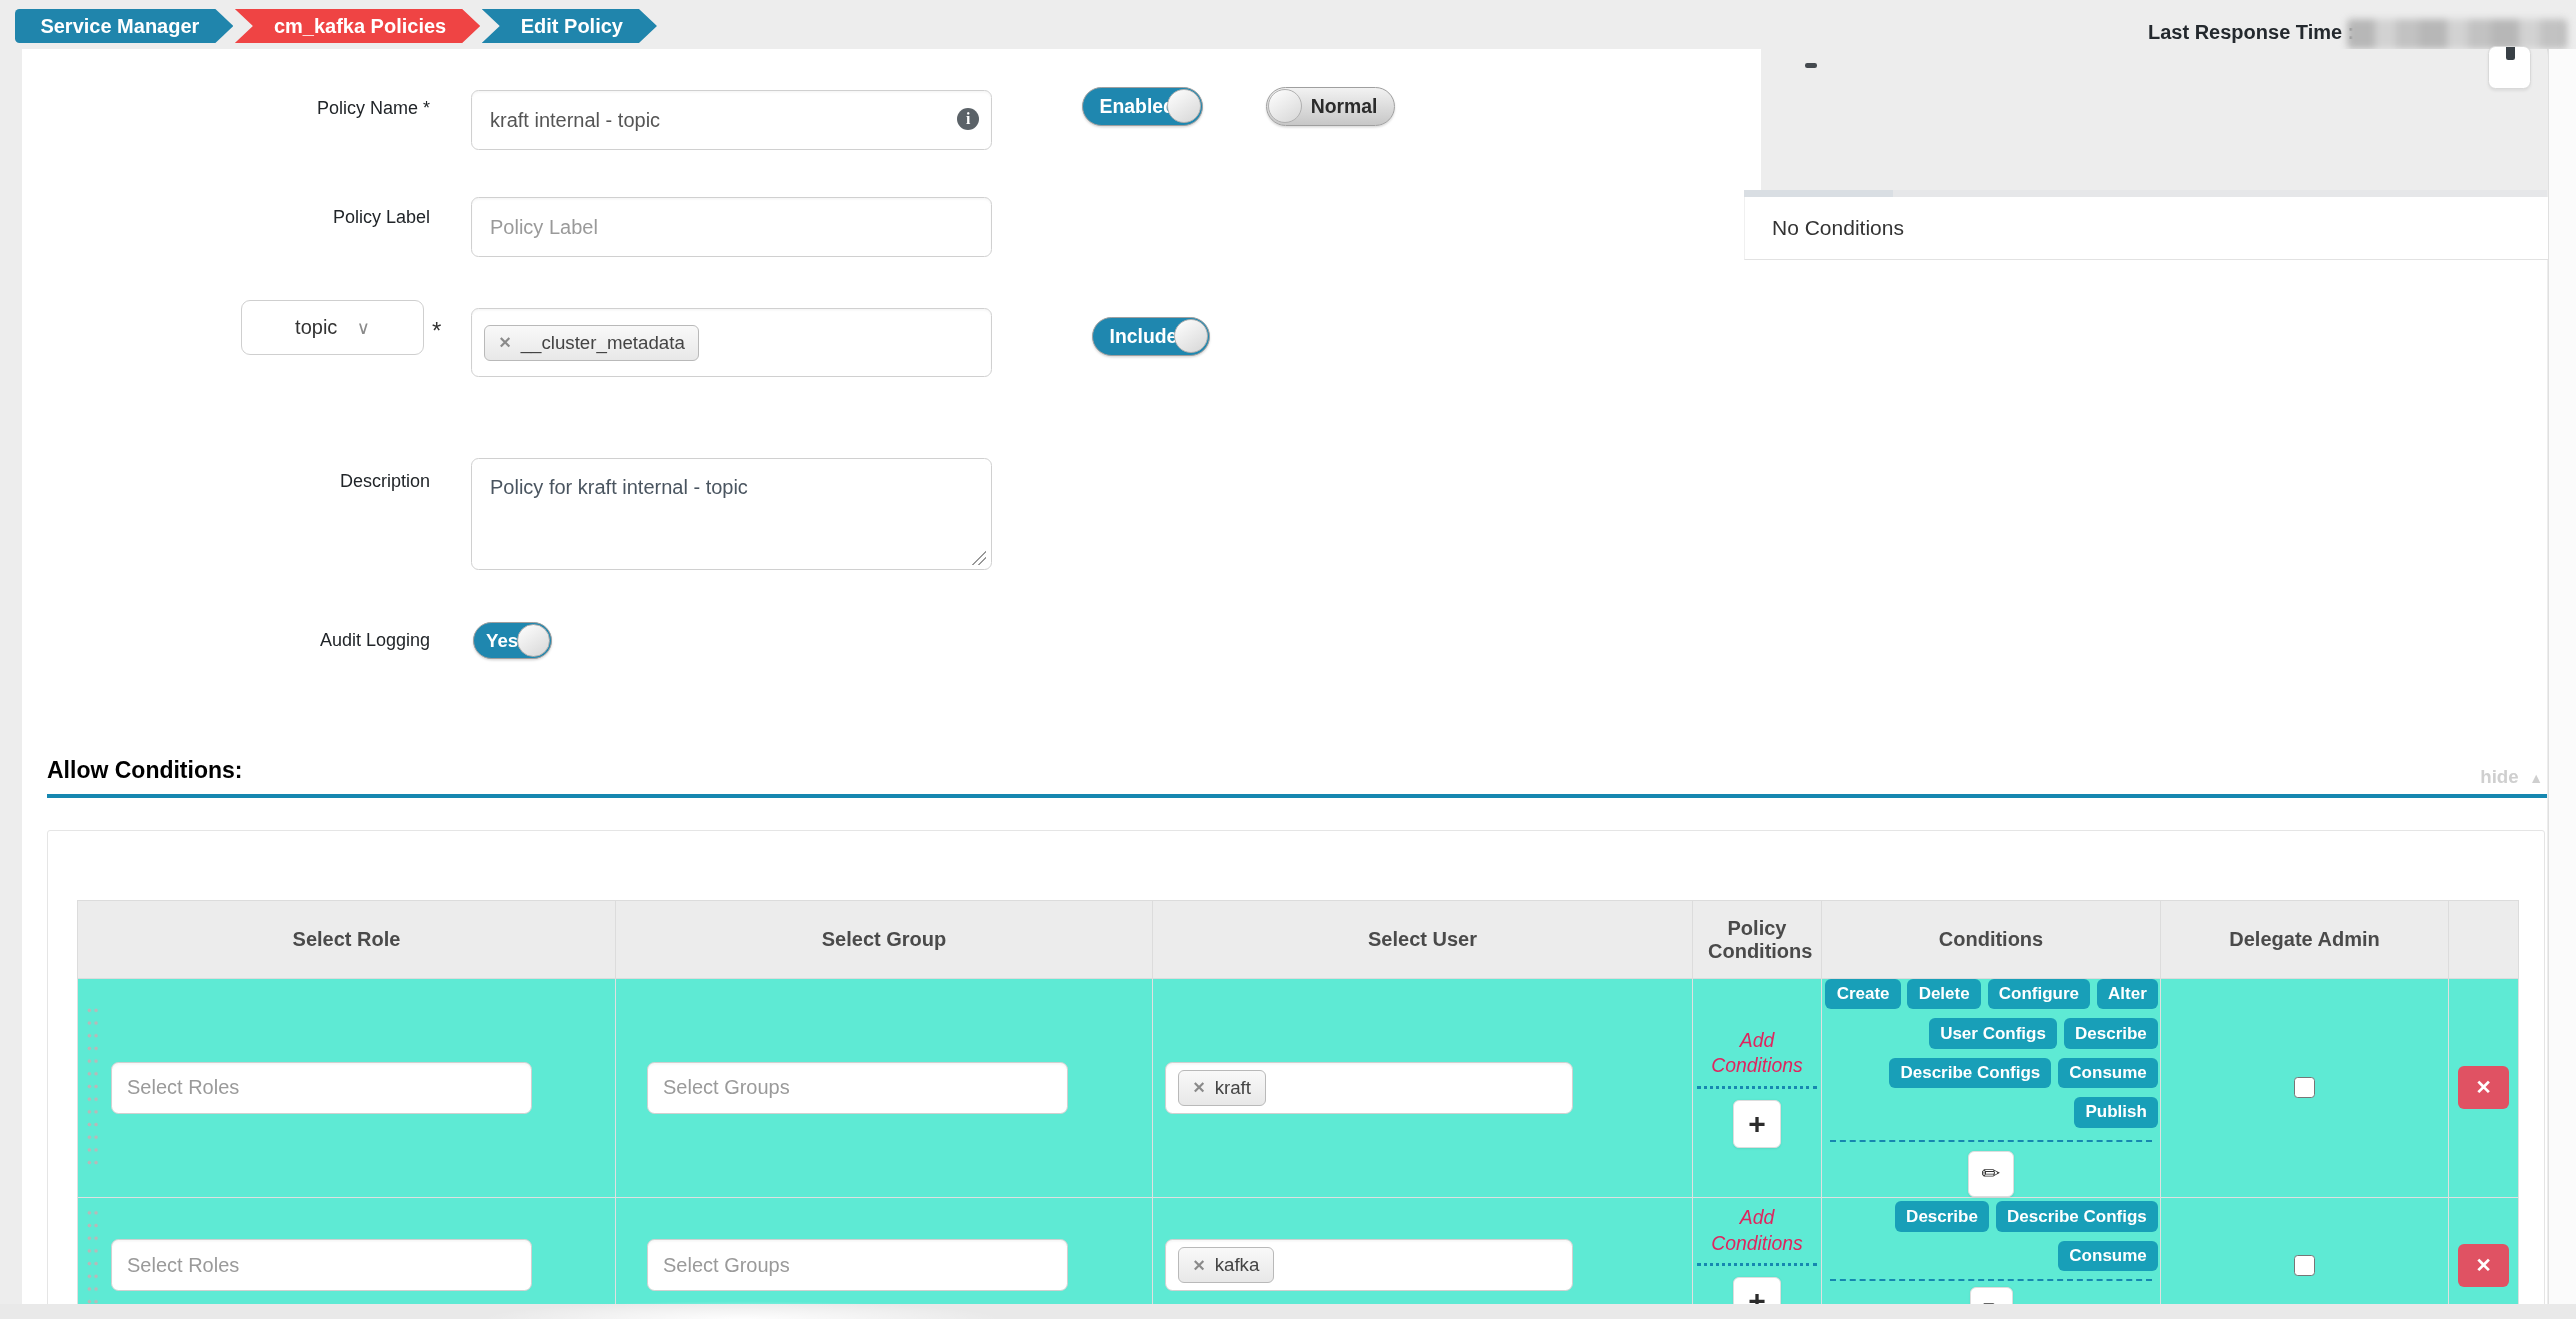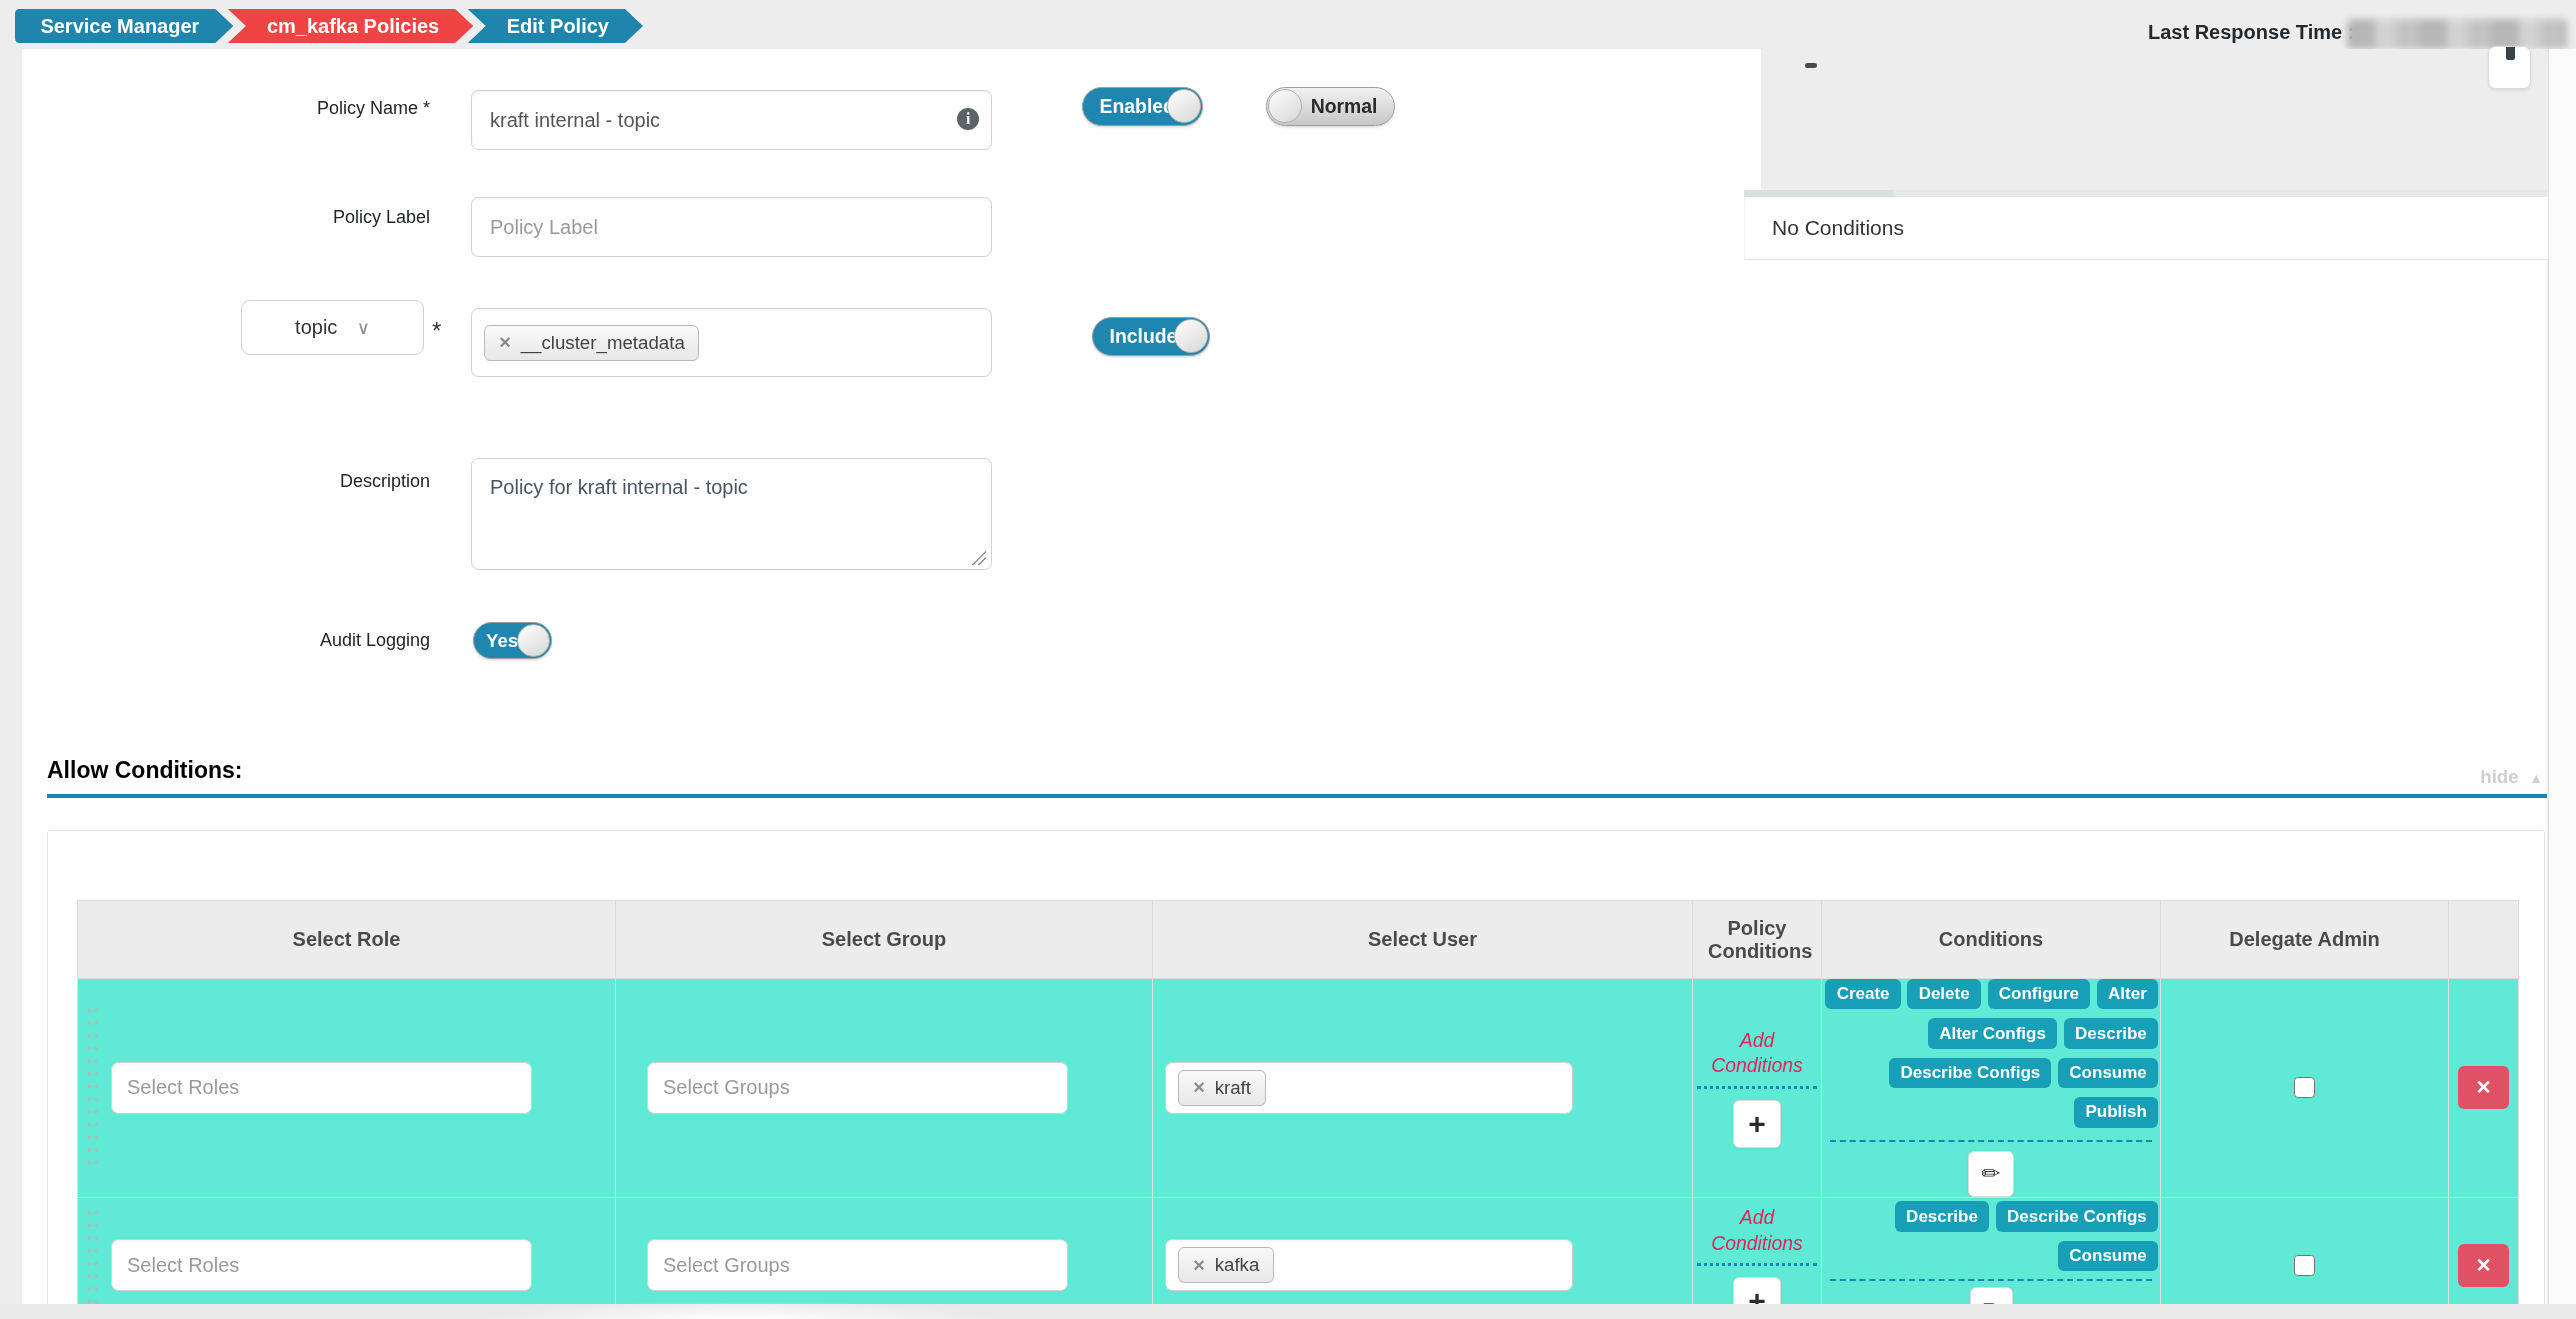--- a/index.html
+++ b/index.html
@@ -3,21 +3,21 @@
 <meta charset="utf-8">
 <style>
   * { margin:0; padding:0; box-sizing:border-box; }
   html,body { background:#ededed; }
   .page {
     position:relative; width:2576px; height:1319px; overflow:hidden;
     background:#ededed; font-family:"Liberation Sans", sans-serif; color:#212529;
   }
 
   
-  .crumbs { position:absolute; left:15px; top:9px; height:34px; display:flex; gap:8px; }
+  .crumbs { position:absolute; left:15px; top:9px; height:34px; display:flex; gap:15px; }
   .chip {
     height:34px; display:flex; align-items:center; background:#2085ac; color:#fff;
     font-size:20px; font-weight:bold; padding:0 34px 0 25.4px; position:relative;
     clip-path: polygon(0 0, calc(100% - 18px) 0, 100% 50%, calc(100% - 18px) 100%, 0 100%);
     border-radius:4.5px 0 0 4.5px;
   }
   .chip.notch {
     padding-left:39px; border-radius:0;
     clip-path: polygon(0 0, calc(100% - 18px) 0, 100% 50%, calc(100% - 18px) 100%, 0 100%, 18px 50%);
     margin-left:-13.5px;
@@ -246,21 +246,21 @@
         </div>
       </td>
       <td>
         <div class="perm-cell">
           <div class="badges">
             <span class="badge">Create</span>
             <span class="badge">Delete</span>
             <span class="badge">Configure</span>
             <span class="badge">Alter</span>
             <span class="brk"></span>
-            <span class="badge">Alter Configs</span>
+            <span class="badge">User Configs</span>
             <span class="badge">Describe</span>
             <span class="brk"></span>
             <span class="badge">Describe Configs</span>
             <span class="badge">Consume</span>
             <span class="brk"></span>
             <span class="badge">Publish</span>
           </div>
           <div class="dash-div"></div>
           <div class="sq-btn">
             <span class="pencil-g">✏</span>

